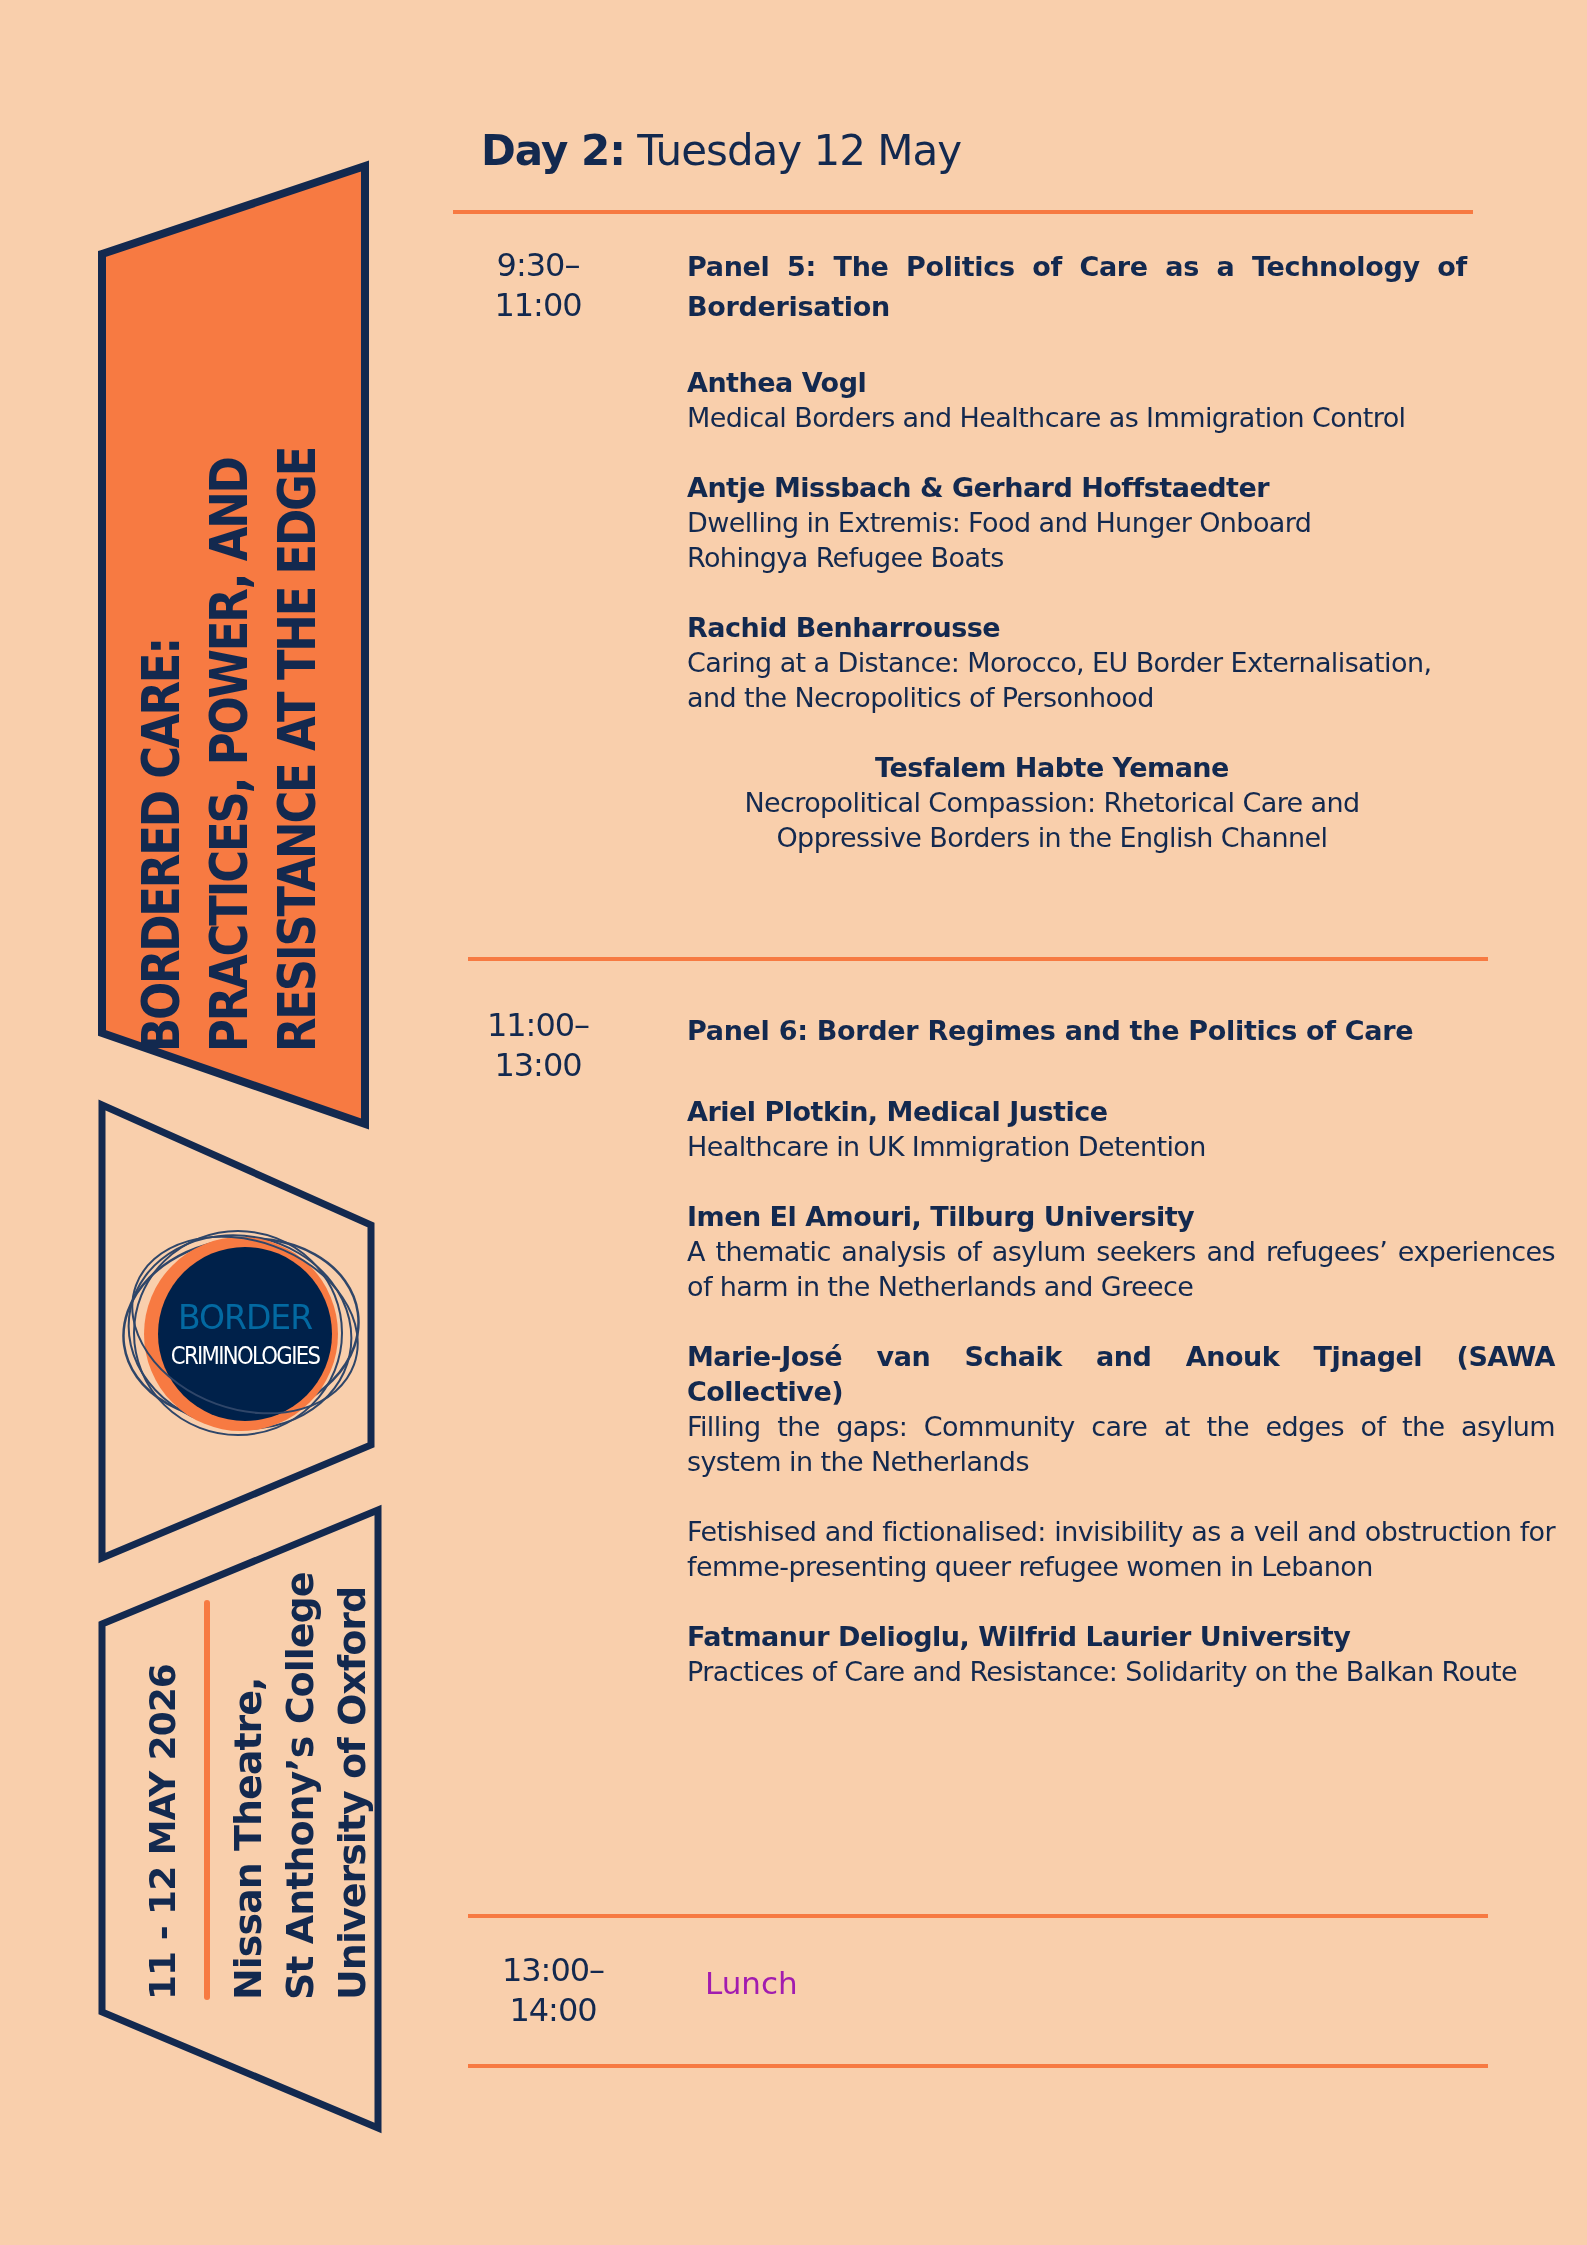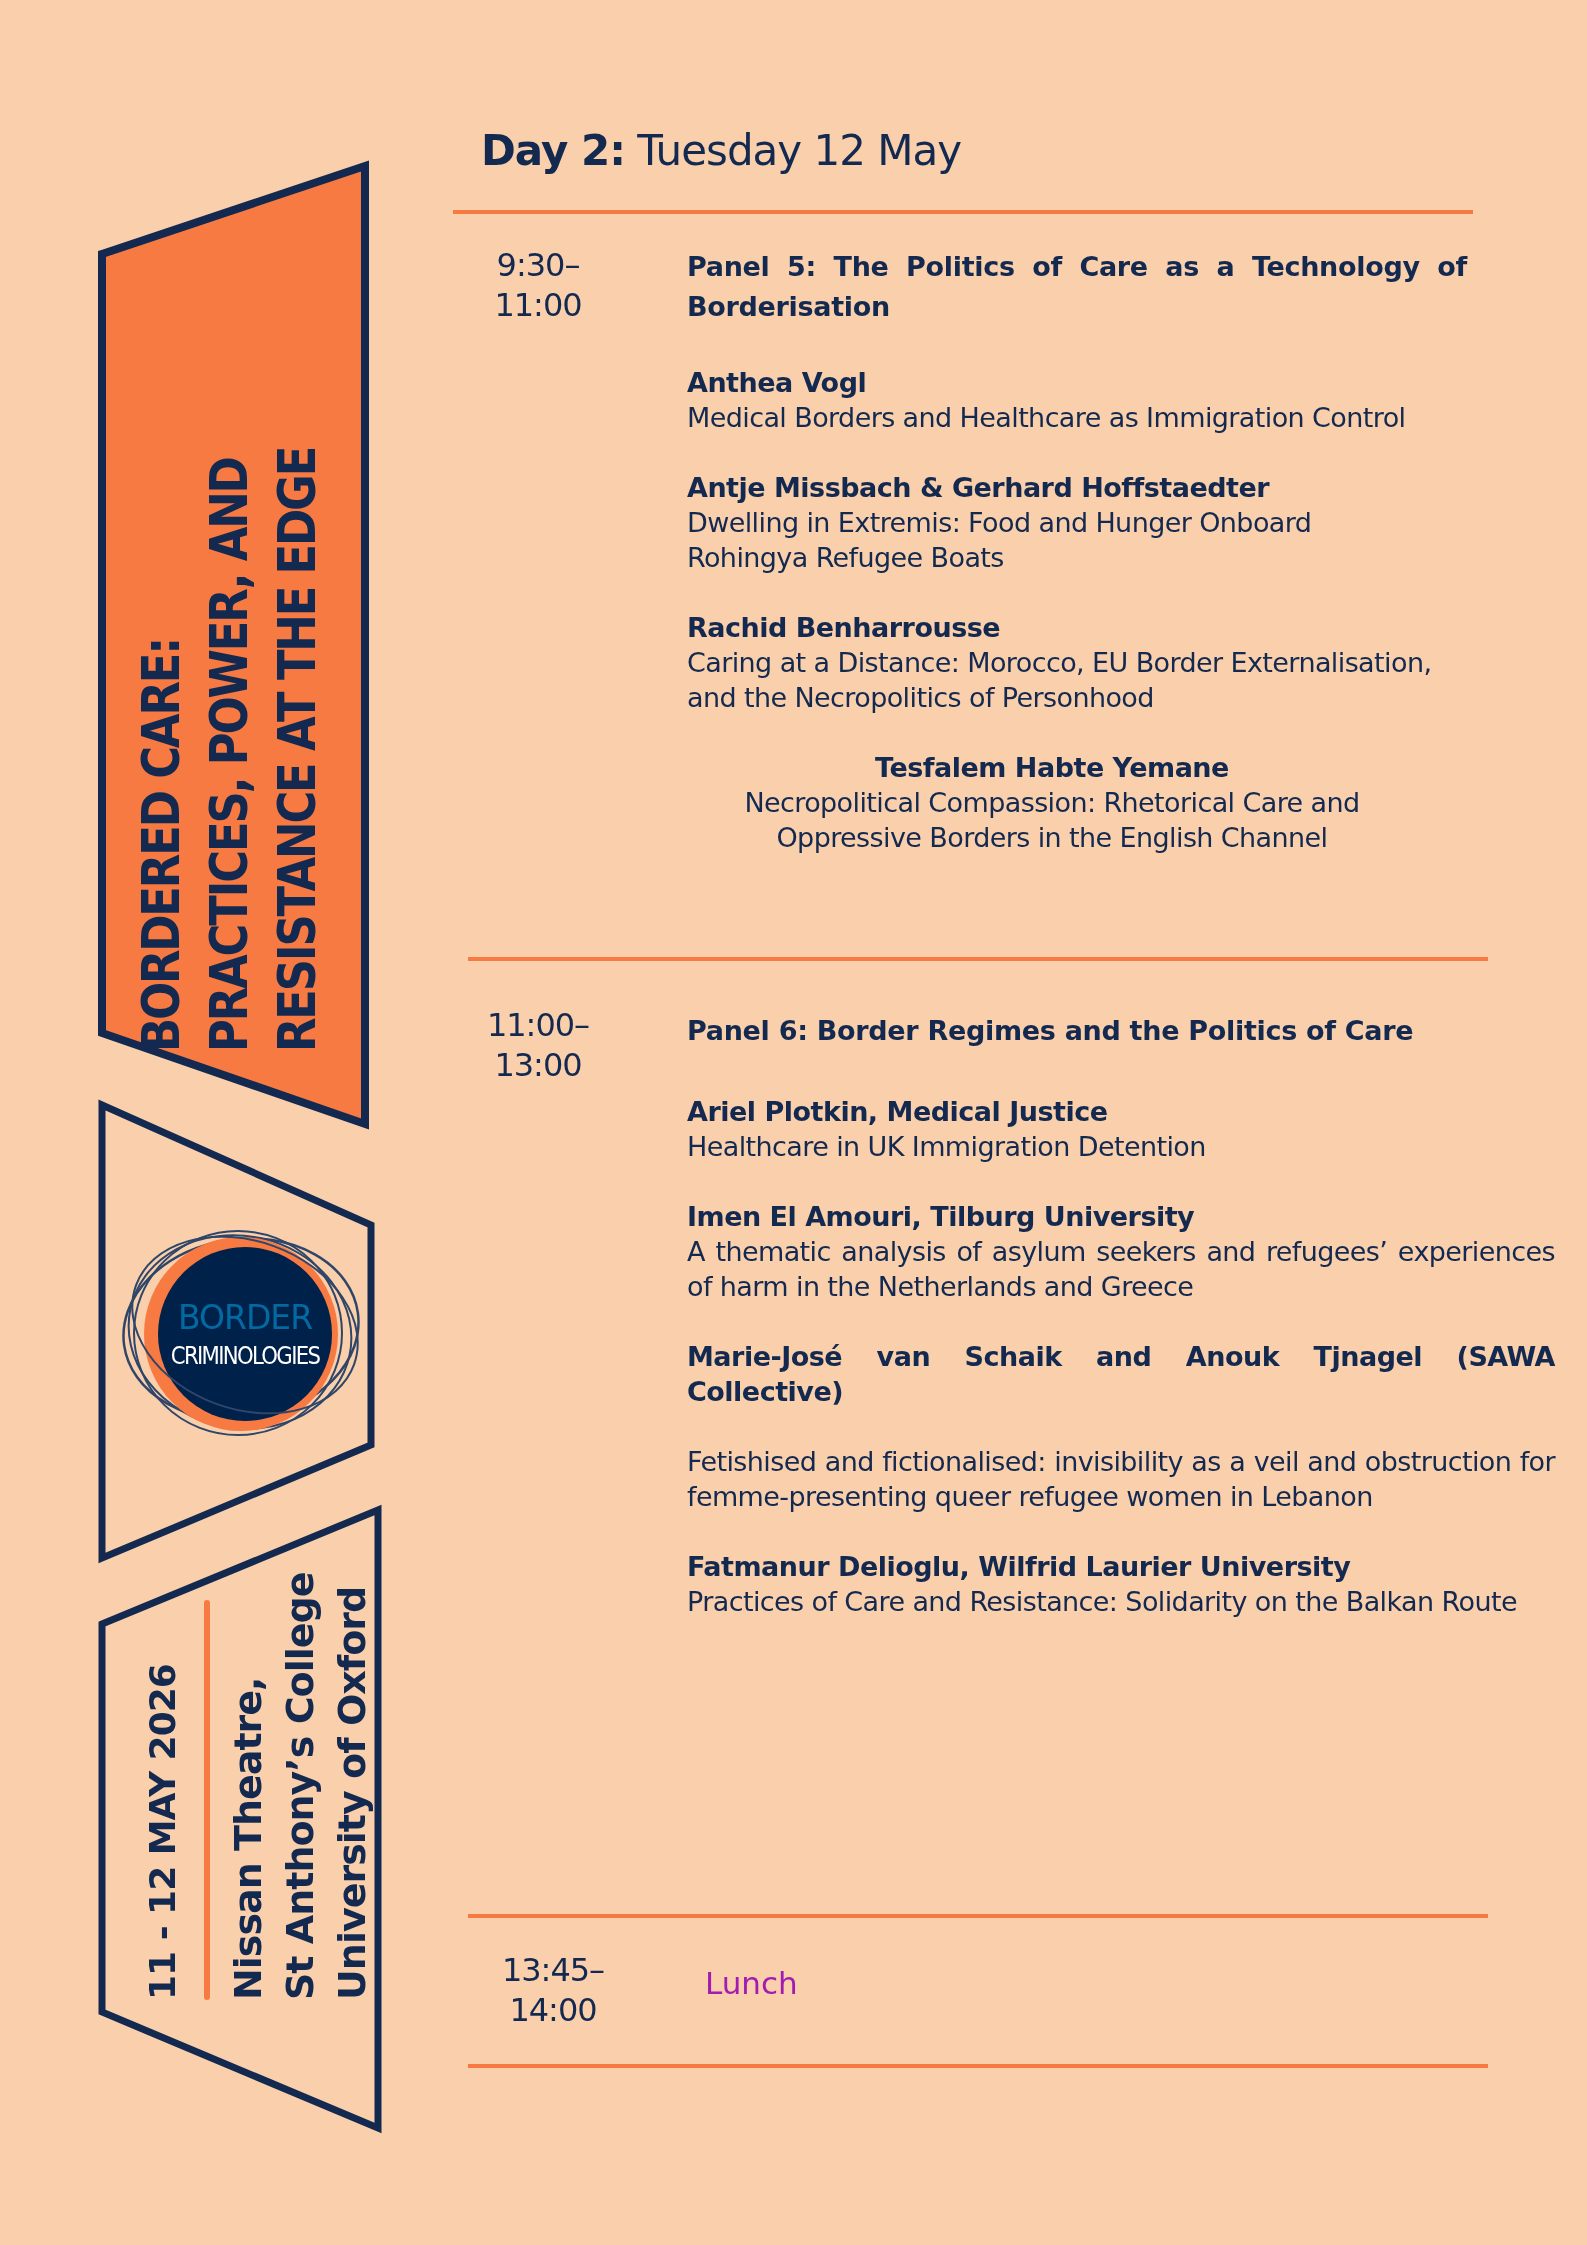--- a/index.html
+++ b/index.html
@@ -162,35 +162,36 @@
       <div class="talk" style="margin-top:42px;">
         <div class="speaker">Ariel Plotkin, Medical Justice</div>
         <div class="title">Healthcare in UK Immigration Detention</div>
       </div>
       <div class="talk justify" style="margin-top:35px;">
         <div class="speaker">Imen El Amouri, Tilburg University</div>
         <div class="title">A thematic analysis of asylum seekers and refugees’ experiences of harm in the Netherlands and Greece</div>
       </div>
       <div class="talk justify" style="margin-top:35px;">
         <div class="speaker">Marie-José van Schaik and Anouk Tjnagel (SAWA Collective)</div>
+        <div class="title">Filling the gaps: Community care at the edges of the asylum system in the Netherlands</div>
       </div>
       <div class="talk justify" style="margin-top:35px;">
         <div class="title">Fetishised and fictionalised: invisibility as a veil and obstruction for femme-presenting queer refugee women in Lebanon</div>
       </div>
       <div class="talk justify" style="margin-top:35px;">
         <div class="speaker">Fatmanur Delioglu, Wilfrid Laurier University</div>
         <div class="title">Practices of Care and Resistance: Solidarity on the Balkan Route</div>
       </div>
     </div>
   </div>
 
   <div class="rule" style="left:15px; top:1914px; width:1020px;"></div>
 
   <div class="slot" style="top:1950px;">
     <div class="time" style="top:0; left:15px;">
-      <div>13:45–</div>
+      <div>13:00–</div>
       <div>14:00</div>
     </div>
     <div class="lunch" style="top:15px;">Lunch</div>
   </div>
 
   <div class="rule" style="left:15px; top:2064px; width:1020px;"></div>
 </div>
 
 </body></html>

